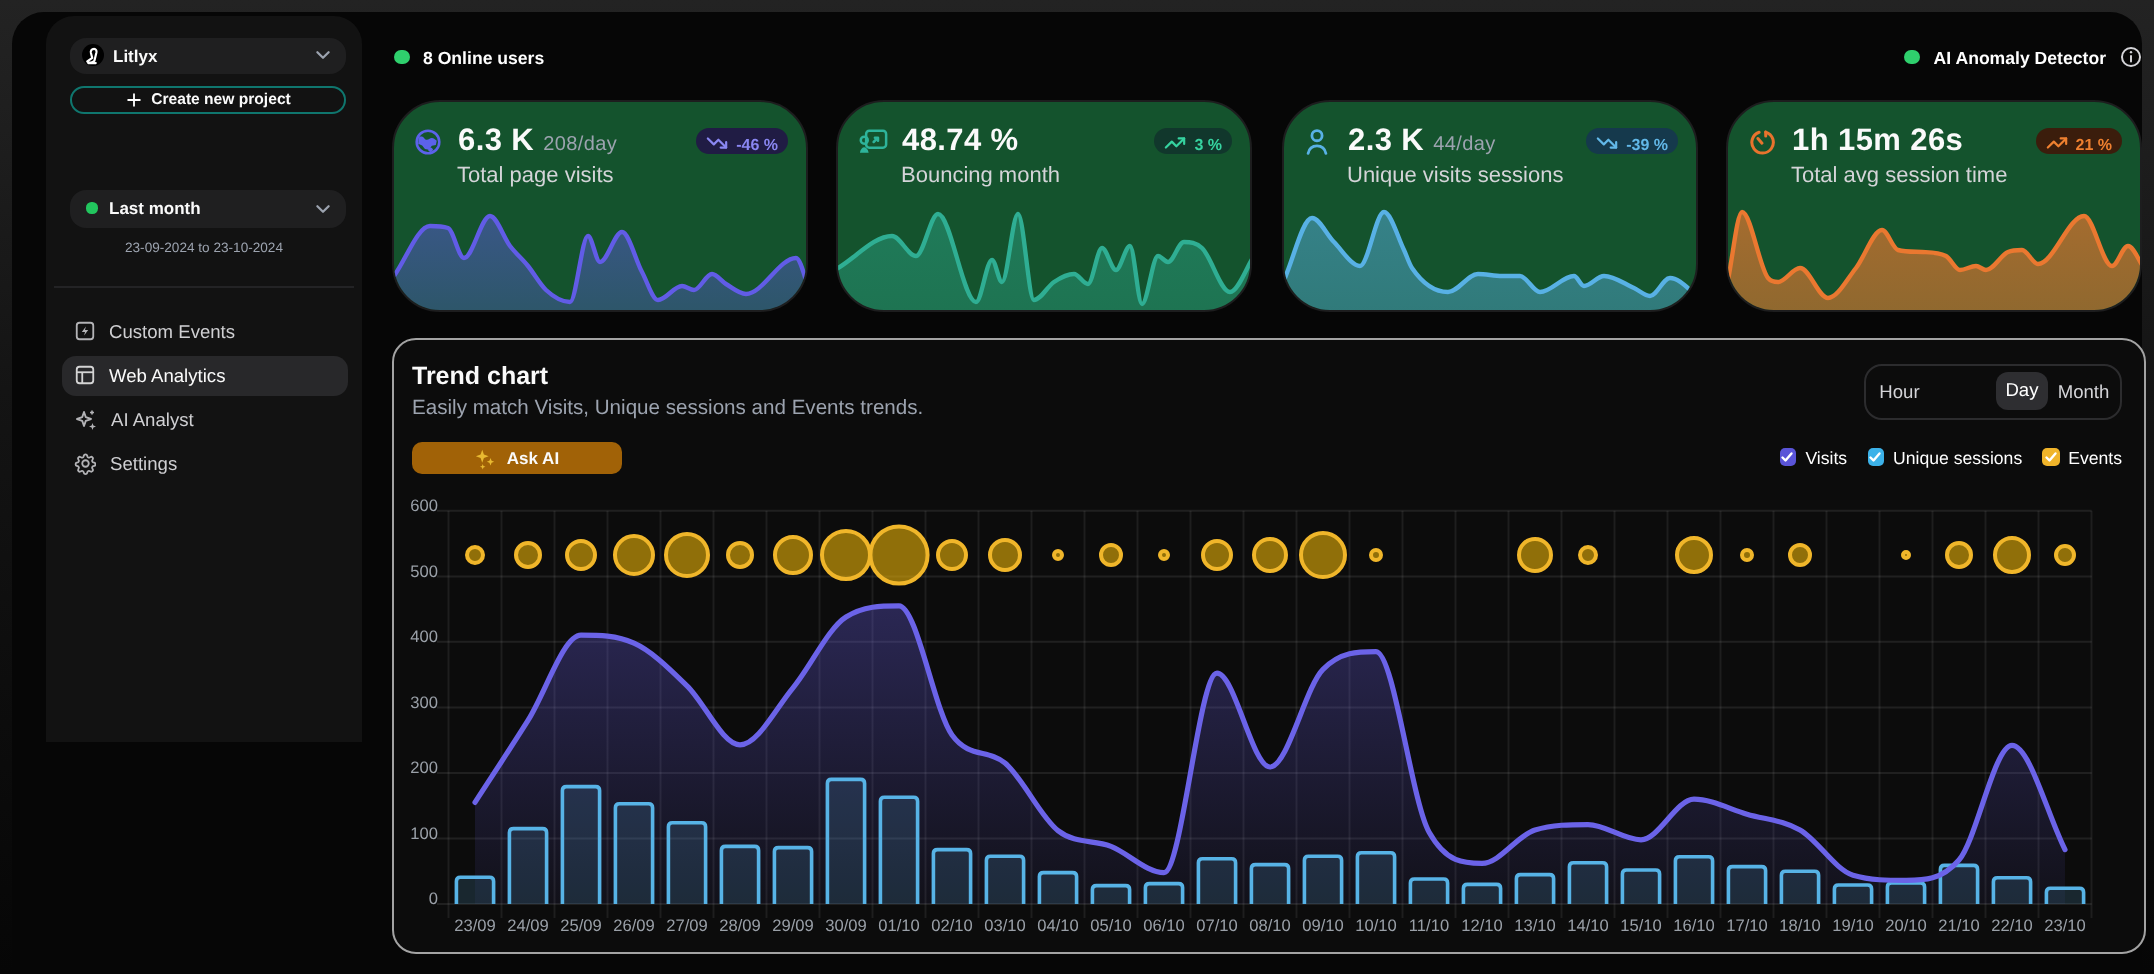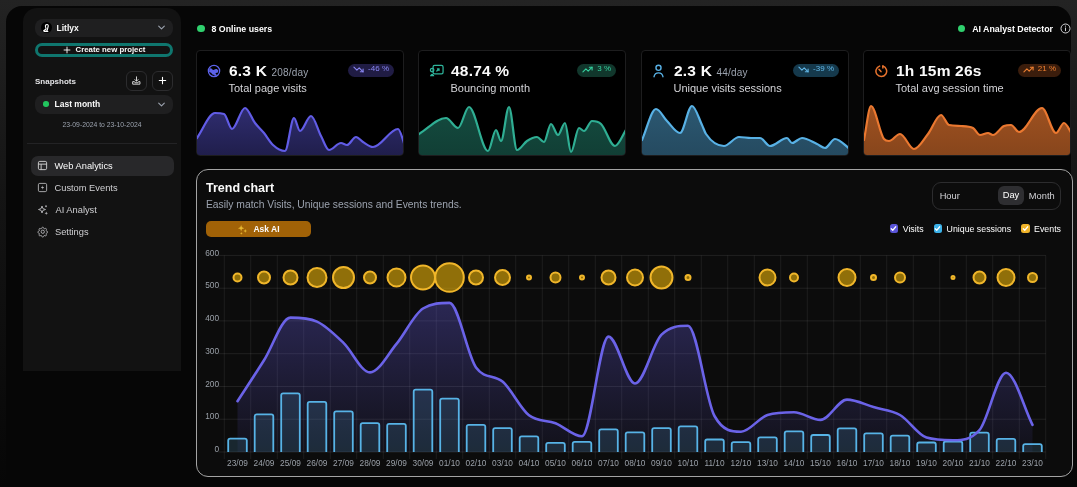--- a/index.html
+++ b/index.html
@@ -5,47 +5,47 @@
 html,body { width:1077px; height:487px; overflow:hidden; }
 body { background:linear-gradient(180deg,#232323 0%,#141414 40%,#060606 100%); font-family:"Liberation Sans",sans-serif; position:relative; }
 .app { position:absolute; left:6px; top:6px; right:6px; bottom:0; background:#060606; border-radius:16px 16px 0 0; }
 .stage { position:absolute; left:15px; top:0; width:1077px; height:371px; }
 
 .sb { position:absolute; left:8px; top:8px; width:158px; bottom:0; background:#121212; border-radius:14px 14px 0 0; }
 .psel { position:absolute; left:11.5px; top:10.5px; width:138px; height:18.5px; background:#1f1f20; border-radius:8px; display:flex; align-items:center; }
 .avatar { width:11px; height:11px; border-radius:50%; background:#000; margin-left:6px; display:flex; align-items:center; justify-content:center; }
 .psel .pname { color:#fafafa; font-size:8.5px; font-weight:bold; margin-left:5px; flex:1; }
 .psel .chev { margin-right:7px; display:flex; }
-.createbtn { position:absolute; left:11.5px; top:35px; width:138px; height:13.5px; border:3px solid #0f766e; border-radius:7px; display:flex; align-items:center; justify-content:center; color:#fafafa; font-size:7.8px; font-weight:bold; gap:4px; }
+.createbtn { position:absolute; left:11.5px; top:35px; width:138px; height:13.5px; border:1px solid #0f766e; border-radius:7px; display:flex; align-items:center; justify-content:center; color:#fafafa; font-size:7.8px; font-weight:bold; gap:4px; }
 .snaprow { position:absolute; left:12px; top:63px; width:138px; height:19.5px; }
 .snaprow .lb { position:absolute; left:0; top:6px; color:#e4e4e7; font-size:8px; font-weight:bold; }
 .sbtn { position:absolute; top:0; width:21.5px; height:19.5px; border:1px solid #2c2c2e; border-radius:6px; display:flex; align-items:center; justify-content:center; }
 .msel { position:absolute; left:11.5px; top:86.5px; width:138px; height:19px; background:#1f1f20; border-radius:8px; display:flex; align-items:center; }
 .msel .dot { width:5.5px; height:5.5px; border-radius:50%; background:#22c55e; margin-left:8.5px; }
 .msel .mname { color:#fafafa; font-size:8.5px; font-weight:bold; margin-left:6px; flex:1; }
 .msel .chev { margin-right:7px; display:flex; }
 .dates { position:absolute; left:0; top:112.5px; width:158px; text-align:center; color:#9ca3af; font-size:6.8px; }
 .sdiv { position:absolute; left:4px; top:135px; width:150px; height:1px; background:#232325; }
 .nav { position:absolute; left:7.5px; top:147.5px; width:143px; }
 .nitem { height:20.5px; margin-bottom:1.5px; border-radius:7px; display:flex; align-items:center; padding-left:6px; gap:7px; color:#cfcfd2; font-size:9.3px; }
 .nitem.sel { background:#28282a; color:#fafafa; }
 .nitem svg { flex:none; }
 
 .online { position:absolute; left:182px; top:24px; height:9px; display:flex; align-items:center; gap:7px; }
 .gdot { width:7.5px; height:7.5px; border-radius:50%; background:#2fd06d; }
 .online span { color:#fff; font-size:8.8px; font-weight:bold; }
 .anomaly { position:absolute; right:21px; top:23px; height:11px; display:flex; align-items:center; gap:7px; }
 .anomaly span { color:#fff; font-size:8.8px; font-weight:bold; }
 
-.card { position:absolute; top:49.5px; width:208px; height:106px; background:#000000; border:1px solid #1d1d1e; border-radius:4px; overflow:hidden;padding-left:35px; }
+.card { position:absolute; top:49.5px; width:208px; height:106px; background:#14532d; border:1px solid #1d1d1e; border-radius:24px; overflow:hidden;padding-left:35px; }
 .crow { position:absolute; left:10px; top:12.5px; right:9px; height:15px; display:flex; align-items:center; }
 .cic { width:22px; display:flex; align-items:center; }
 .cval { color:#fafafa; font-size:15.5px; font-weight:bold; letter-spacing:0.2px; white-space:nowrap; }
 .csub { color:#9ca3af; font-size:10px; font-weight:normal; }
-.badge { margin-left:auto; height:13.5px; border-radius:6.5px; display:flex; align-items:flex-start; padding:0 5px; gap:4px; font-size:8px; font-weight:normal; }
+.badge { margin-left:auto; height:13.5px; border-radius:6.5px; display:flex; align-items:flex-end; padding:0 5px; gap:4px; font-size:8px; font-weight:bold; }
 .clab { position:absolute; left:31.5px; top:31.5px; color:#d4d4d8; font-size:11px; }
 .cchart { position:absolute; left:0; bottom:0; width:208px; height:51px; }
 .cchart svg { display:block; }
 
 .trend { position:absolute; left:181px; top:169px; width:877px; height:308px; background:#0c0c0c; border:1px solid #a3a3a3; border-radius:12px; }
 .ttitle { position:absolute; left:9px; top:11px; color:#fafafa; font-size:12.5px; font-weight:bold; }
 .tsub { position:absolute; left:9px; top:29px; color:#9ca3af; font-size:10.3px; }
 .askai { position:absolute; left:9px; top:51px; width:105px; height:16px; background:#a16207; border-radius:5px; display:flex; align-items:center; justify-content:center; gap:5px; color:#fafafa; font-size:8.5px; font-weight:bold; }
 .toggle { position:absolute; right:11px; top:11.5px; width:129px; height:28px; border:1px solid #2c2c2e; border-radius:9px; display:flex; align-items:center; justify-content:center; }
 .tbtn { text-align:center; color:#d4d4d8; font-size:9.3px; }
@@ -74,61 +74,46 @@
             <path d="M3 5.5l5 5 5-5"></path>
           </svg>
         </div>
       </div>
     <div class="createbtn">
         <svg width="10" height="10" viewBox="0 0 24 24" fill="none" stroke="#fff" stroke-width="2.2" stroke-linecap="round">
           <path d="M12 5v14M5 12h14"></path>
         </svg>
         <span>Create new project</span>
       </div>
-    <div class="snaprow">
-      <div class="lb">Snapshots</div>
-      <div class="sbtn" style="right:26px">
-          <svg width="11" height="11" viewBox="0 0 24 24" fill="none" stroke="#e5e5e5" stroke-width="2" stroke-linecap="round" stroke-linejoin="round">
-            <path d="M12 4v9"></path>
-            <path d="M8.5 10L12 13.5 15.5 10"></path>
-            <path d="M4.5 14.5h3l1.5 2.5h6l1.5-2.5h3v5.5h-15z"></path>
-          </svg>
-        </div>
-      <div class="sbtn" style="right:0">
-          <svg width="11" height="11" viewBox="0 0 24 24" fill="none" stroke="#fff" stroke-width="2.4" stroke-linecap="round">
-            <path d="M12 5v14M5 12h14"></path>
-          </svg>
-        </div>
-    </div>
     <div class="msel">
         <div class="dot"></div>
         <div class="mname">Last month</div>
         <div class="chev">
           <svg width="9" height="9" viewBox="0 0 16 16" fill="none" stroke="#9ca3af" stroke-width="2" stroke-linecap="round" stroke-linejoin="round">
             <path d="M3 5.5l5 5 5-5"></path>
           </svg>
         </div>
       </div>
     <div class="dates">23-09-2024 to 23-10-2024</div>
     <div class="sdiv"></div>
     <div class="nav">
-        <div class="nitem sel">
+        <div class="nitem">
+          <svg width="11" height="11" viewBox="0 0 24 24" fill="none" stroke="#b3b3b6" stroke-width="2">
+            <rect x="3" y="3" width="18" height="18" rx="3"></rect>
+            <path d="M13 7l-4.5 6H12l-1 4 4.5-6H12z" fill="#b3b3b6" stroke="none"></path>
+          </svg>
+          <span>Custom Events</span>
+        </div>
+<div class="nitem sel">
           <svg width="11" height="11" viewBox="0 0 24 24" fill="none" stroke="#d4d4d4" stroke-width="2">
             <rect x="3" y="3" width="18" height="18" rx="3"></rect>
             <path d="M3 9h18"></path>
             <path d="M9 9v12"></path>
           </svg>
           <span>Web Analytics</span>
-        </div>
-<div class="nitem">
-          <svg width="11" height="11" viewBox="0 0 24 24" fill="none" stroke="#b3b3b6" stroke-width="2">
-            <rect x="3" y="3" width="18" height="18" rx="3"></rect>
-            <path d="M13 7l-4.5 6H12l-1 4 4.5-6H12z" fill="#b3b3b6" stroke="none"></path>
-          </svg>
-          <span>Custom Events</span>
         </div>
 <div class="nitem">
           <svg width="12" height="12" viewBox="0 0 24 24" fill="none" stroke="#b3b3b6" stroke-width="1.9" stroke-linejoin="round">
             <path d="M10 4 L11.8 9.2 L17 11 L11.8 12.8 L10 18 L8.2 12.8 L3 11 L8.2 9.2 Z"></path>
             <path d="M18.5 15 L19.4 17.6 L22 18.5 L19.4 19.4 L18.5 22 L17.6 19.4 L15 18.5 L17.6 17.6 Z" fill="#b3b3b6" stroke="none"></path>
             <path d="M18 2.5v4M16 4.5h4" stroke-width="1.6"></path>
           </svg>
           <span>AI Analyst</span>
         </div>
 <div class="nitem">
@@ -139,21 +124,21 @@
           <span>Settings</span>
         </div>
 </div>
   </div>
   <div class="online">
       <div class="gdot"></div>
       <span>8 Online users</span>
     </div>
   <div class="anomaly">
       <div class="gdot"></div>
-      <span>AI Analyst Detector</span>
+      <span>AI Anomaly Detector</span>
       <svg width="11" height="11" viewBox="0 0 20 20" fill="none" stroke="#d4d4d8" stroke-width="1.8">
         <circle cx="10" cy="10" r="8.2"></circle>
         <path d="M10 9v5" stroke-linecap="round"></path>
         <circle cx="10" cy="5.6" r="1.1" fill="#d4d4d8" stroke="none"></circle>
       </svg>
     </div>
   <div class="card" style="left:181px">
   <div class="crow">
     <div class="cic">
           <svg width="14" height="14" viewBox="0 0 24 24">

